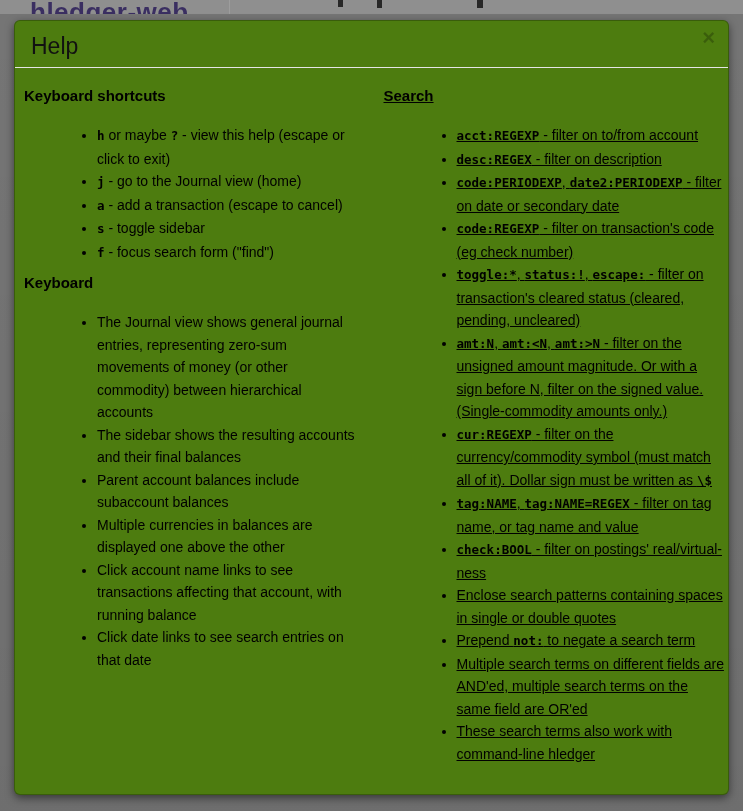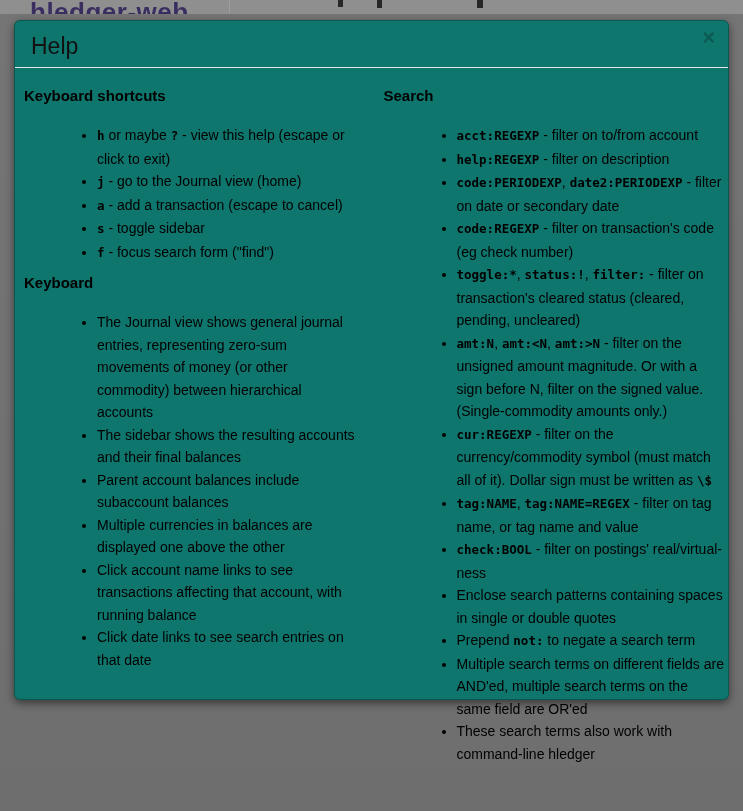--- a/index.html
+++ b/index.html
@@ -37,22 +37,22 @@
 
   .backdrop {
     position: absolute; inset: 0;
     z-index: 1;
     background: linear-gradient(180deg, rgba(0,0,0,0) 0%, rgba(0,0,0,0.06) 100%);
   }
 
   
   .modal {
     position: absolute; left: 14px; top: 20px;
-    width: 715px; height: 680px;
-    background: #0f766e;
+    width: 715px; height: 775px;
+    background: #4d7c0f;
     border: 1px solid rgba(0,0,0,0.25);
     border-radius: 6px;
     box-shadow: 0 3px 9px rgba(0,0,0,0.5);
     z-index: 2;
     box-sizing: border-box;
   }
   .modal-header {
     position: relative;
     height: 47px;
     padding: 11px 16px 0 16px;
@@ -73,21 +73,21 @@
     color: #000000; opacity: 0.23;
     cursor: pointer; line-height: 1;
   }
 
   .modal-body {
     display: flex;
     padding-top: 9px;
   }
   .col { width: 50%; box-sizing: border-box; }
   .col-left  { padding: 0 14px 0 9px; }
-  .col-right { padding: 0 4px 0 12px; }
+  .col-right { padding: 0 4px 0 12px; text-decoration: underline; }
 
   .section-heading {
     font-size: 15px;
     font-weight: 700;
     color: #000000;
     line-height: 18px;
     margin: 10px 0 0 0;
   }
   ul.bullets {
     margin: 19px 0 10px 0;
@@ -141,24 +141,24 @@
           <li>Parent account balances include subaccount balances</li>
           <li>Multiple currencies in balances are displayed one above the other</li>
           <li>Click account name links to see transactions affecting that account, with running balance</li>
           <li>Click date links to see search entries on that date</li>
         </ul>
       </div>
     <div class="col col-right">
         <div class="section-heading">Search</div>
         <ul class="bullets">
           <li><code>acct:REGEXP</code> - filter on to/from account</li>
-          <li><code>help:REGEXP</code> - filter on description</li>
+          <li><code>desc:REGEX</code> - filter on description</li>
           <li><code>code:PERIODEXP</code>, <code>date2:PERIODEXP</code> - filter on date or secondary date</li>
           <li><code>code:REGEXP</code> - filter on transaction's code (eg check number)</li>
-          <li><code>toggle:*</code>, <code>status:!</code>, <code>filter:</code> - filter on transaction's cleared status (cleared, pending, uncleared)</li>
+          <li><code>toggle:*</code>, <code>status:!</code>, <code>escape:</code> - filter on transaction's cleared status (cleared, pending, uncleared)</li>
           <li><code>amt:N</code>, <code>amt:&lt;N</code>, <code>amt:&gt;N</code> - filter on the unsigned amount magnitude. Or with a sign before N, filter on the signed value. (Single-commodity amounts only.)</li>
           <li><code>cur:REGEXP</code> - filter on the currency/commodity symbol (must match all of it). Dollar sign must be written as <code>\$</code></li>
           <li><code>tag:NAME</code>, <code>tag:NAME=REGEX</code> - filter on tag name, or tag name and value</li>
           <li><code>check:BOOL</code> - filter on postings' real/virtual-ness</li>
           <li>Enclose search patterns containing spaces in single or double quotes</li>
           <li>Prepend <code>not:</code> to negate a search term</li>
           <li>Multiple search terms on different fields are AND'ed, multiple search terms on the same field are OR'ed</li>
           <li>These search terms also work with command-line hledger</li>
         </ul>
       </div>

